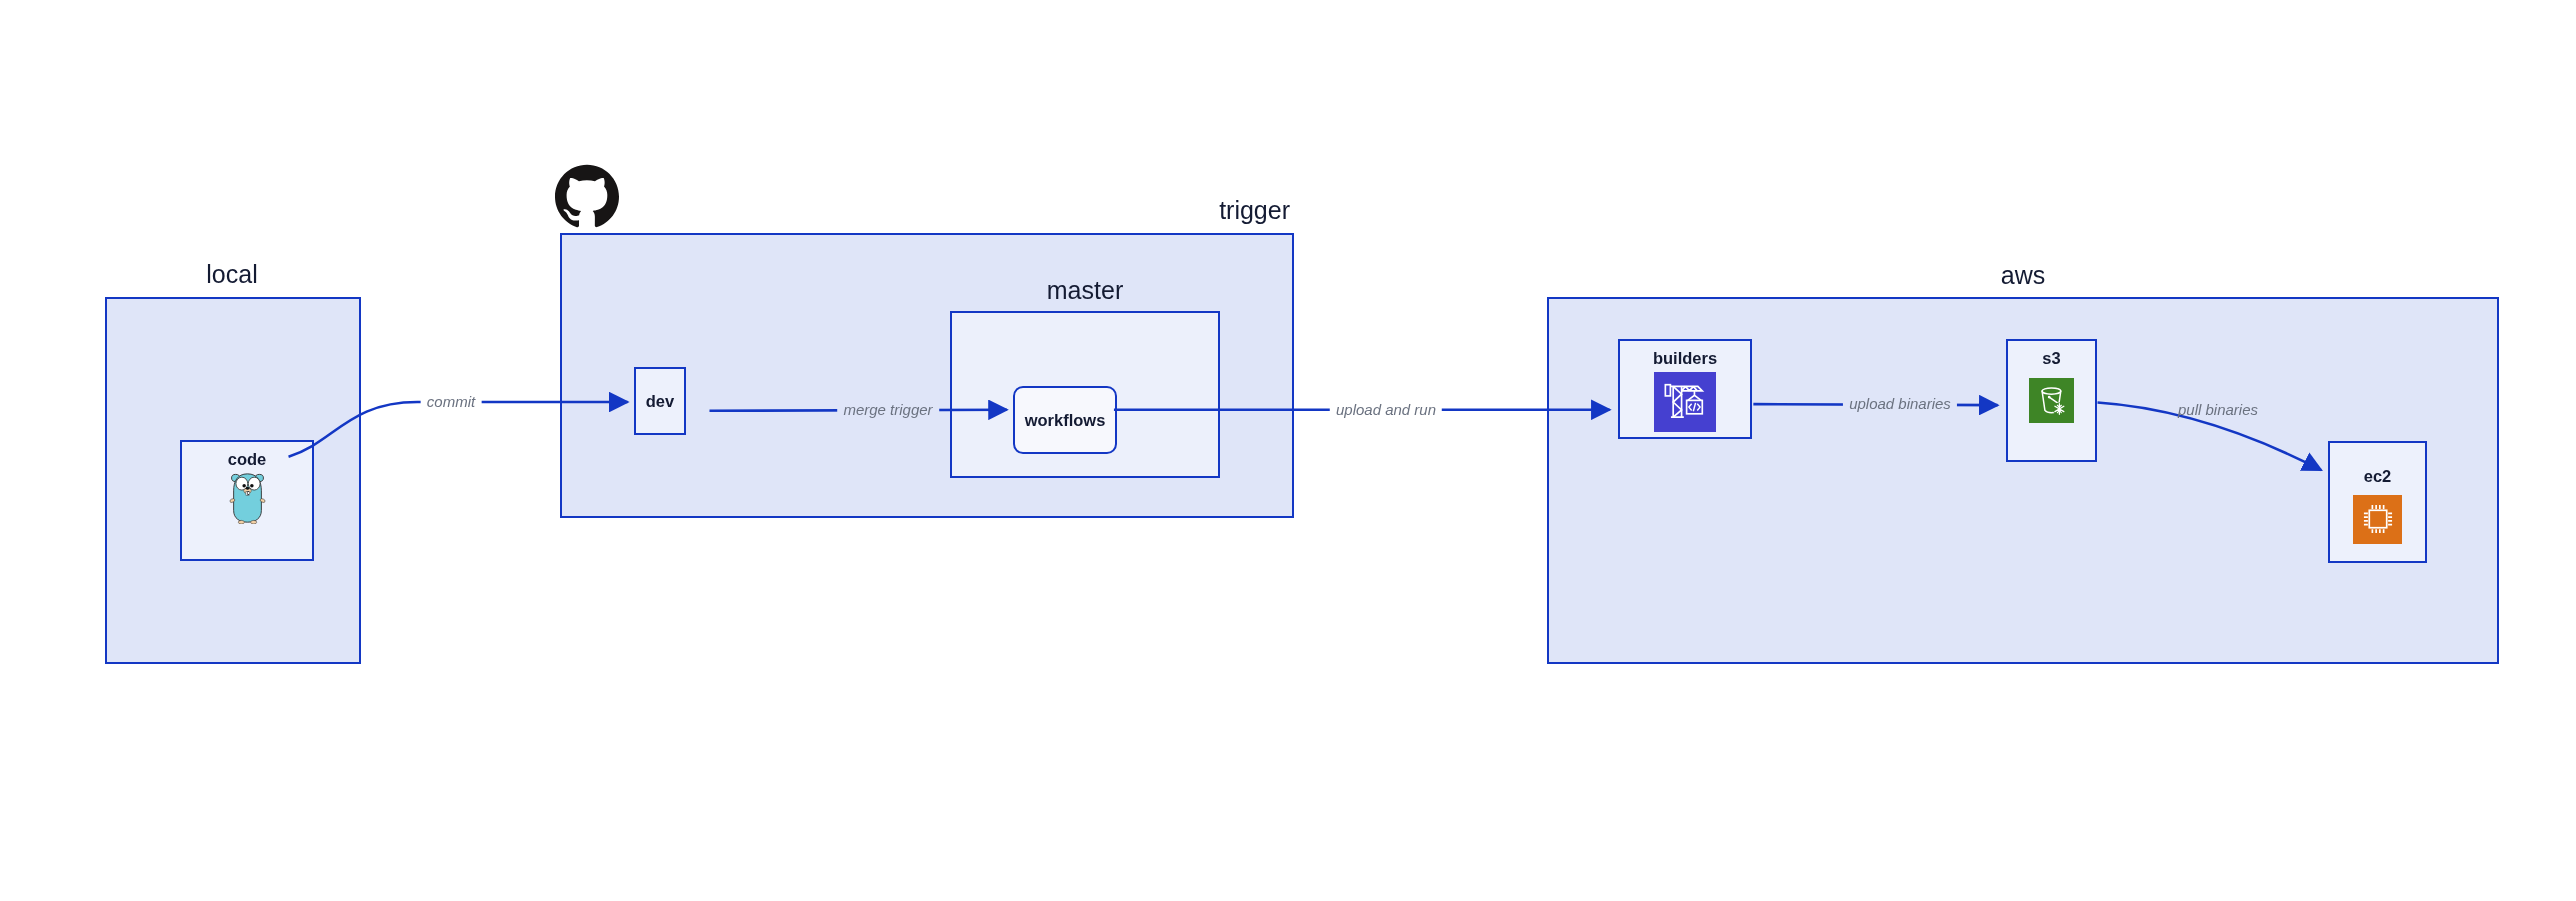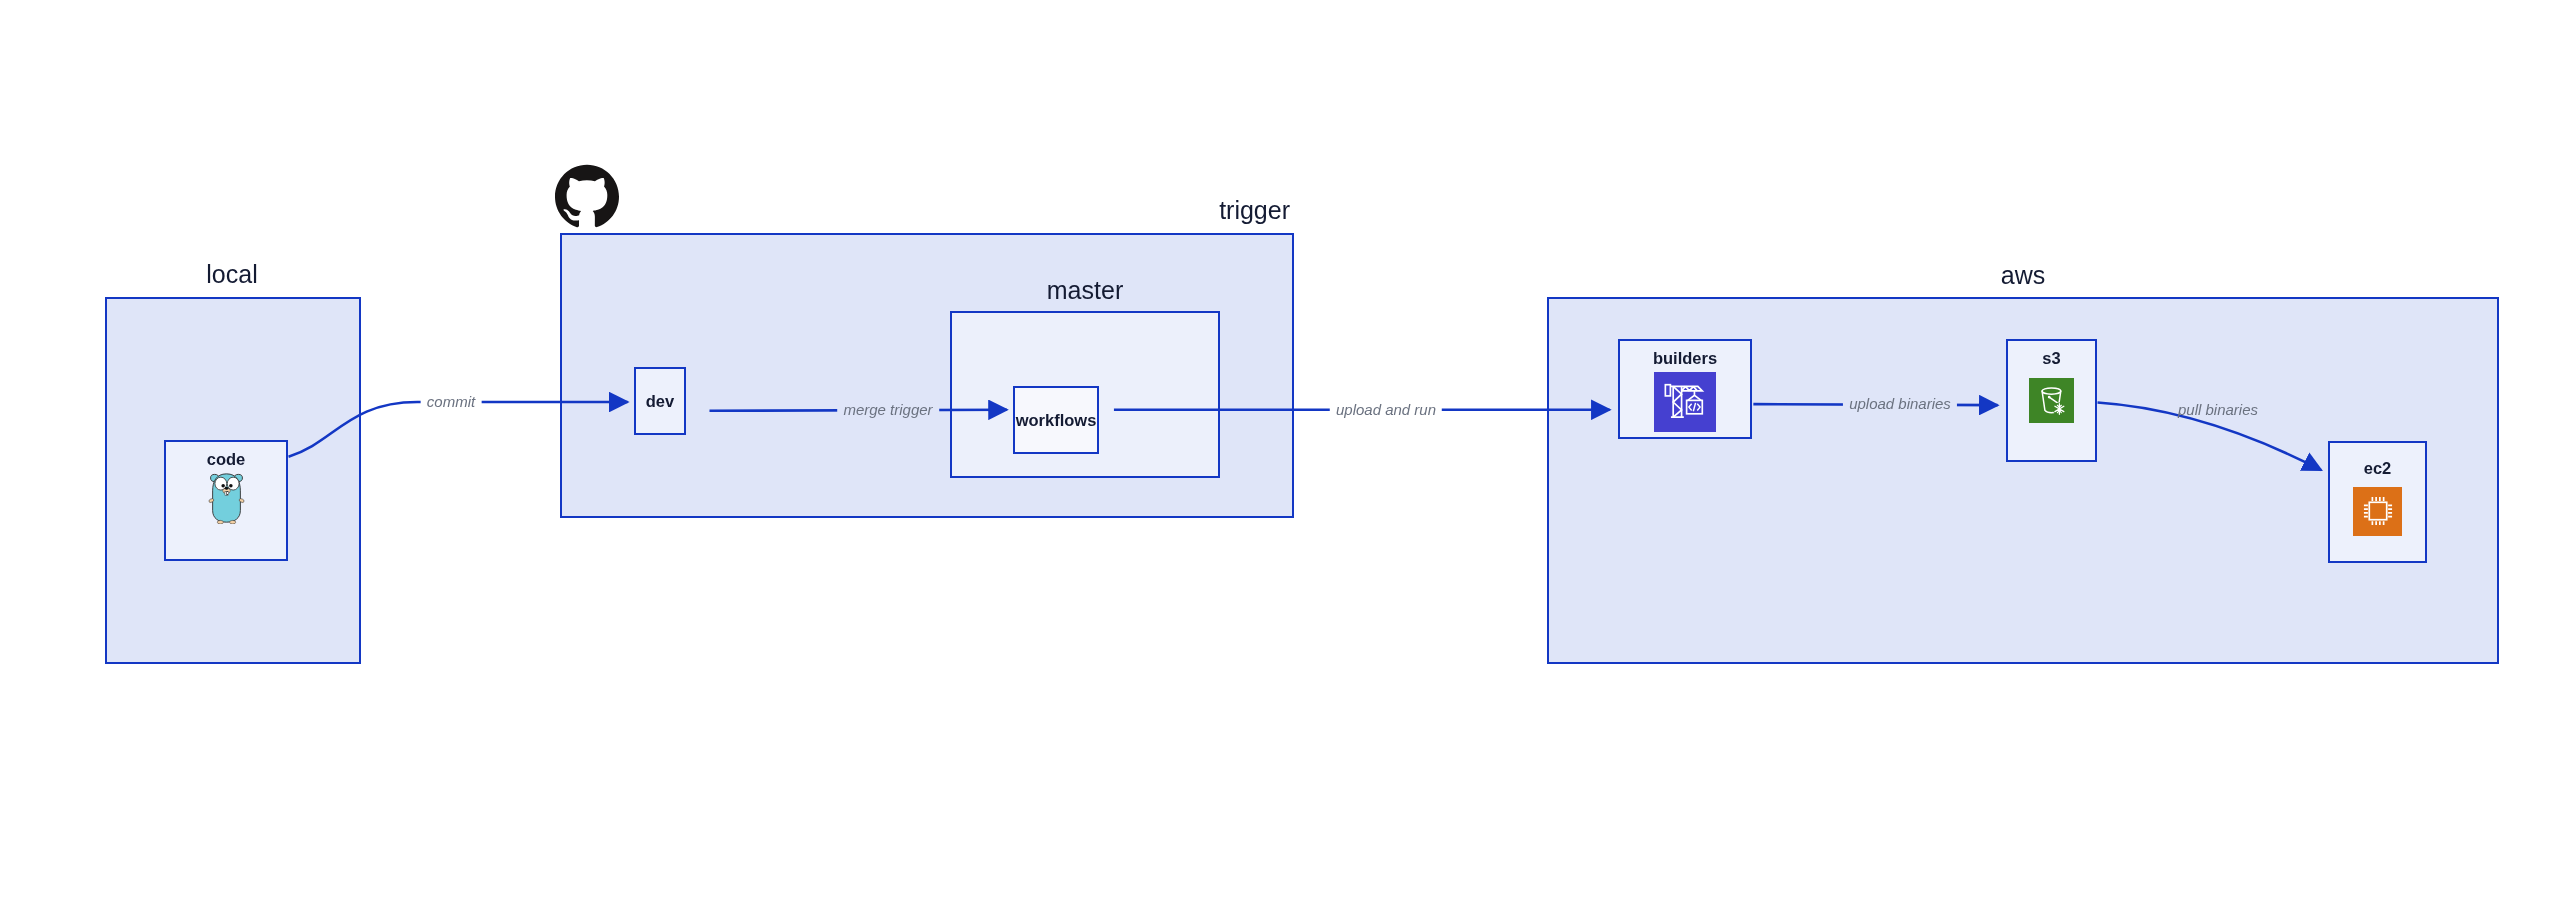--- a/index.html
+++ b/index.html
@@ -42,30 +42,30 @@
   #lbl-github{right:1314px;top:198px;text-align:right;}
   #lbl-master{left:1085px;top:278px;z-index:3;}
   #lbl-aws   {left:2023px;top:263px;}
   
   .node{
     position:absolute;border:2.6px solid var(--edge-blue);
     background:var(--node-fill);box-sizing:border-box;z-index:3;
     display:flex;flex-direction:column;align-items:center;
   }
   .node-label{font-weight:bold;font-size:16.5px;line-height:1;white-space:nowrap;color:var(--dark-text);}
-  #node-code     {left:164px; top:440px; width:124px; height:121px;}
+  #node-code     {left:180px; top:440px; width:134px; height:121px;}
   #node-code      .node-label{margin-top:9.3px;}
   #node-dev      {left:634px;top:367px; width:52px; height:68px;justify-content:center;}
-  #node-workflows{left:1013px;top:386px; width:86px; height:68px;justify-content:center;background:var(--workflows-fill);z-index:3;}
+  #node-workflows{left:1013px;top:386px; width:104px; height:68px;justify-content:center;background:var(--workflows-fill);z-index:3;border-radius:10px;}
   #node-builders {left:1618px;top:339px; width:134px; height:100px;}
   #node-builders  .node-label{margin-top:9.3px;}
   #node-s3       {left:2006px;top:339px; width:91px; height:123px;}
   #node-s3        .node-label{margin-top:9.3px;}
   #node-ec2      {left:2328px;top:441px; width:99px; height:122px;}
-  #node-ec2       .node-label{margin-top:17px;text-align:center;}
+  #node-ec2       .node-label{margin-top:25px;text-align:center;}
   .gopher{margin-top:3.1px;}
   .icon-tile{display:flex;align-items:center;justify-content:center;}
   .tile-codebuild{margin-top:5.2px;width:62px;height:60px;background:var(--codebuild-purple);}
   .tile-s3       {margin-top:11.3px;width:45px; height:45px; background:var(--s3-green);}
   .tile-ec2      {margin-top:10.3px;width:49px; height:49px; background:var(--ec2-orange);}
   .icon-white{stroke:#fff;fill:none;}
   
   #octocat{position:absolute;left:555px;top:164px;z-index:2;}
   #octocat path{fill:var(--github-black);}
   

